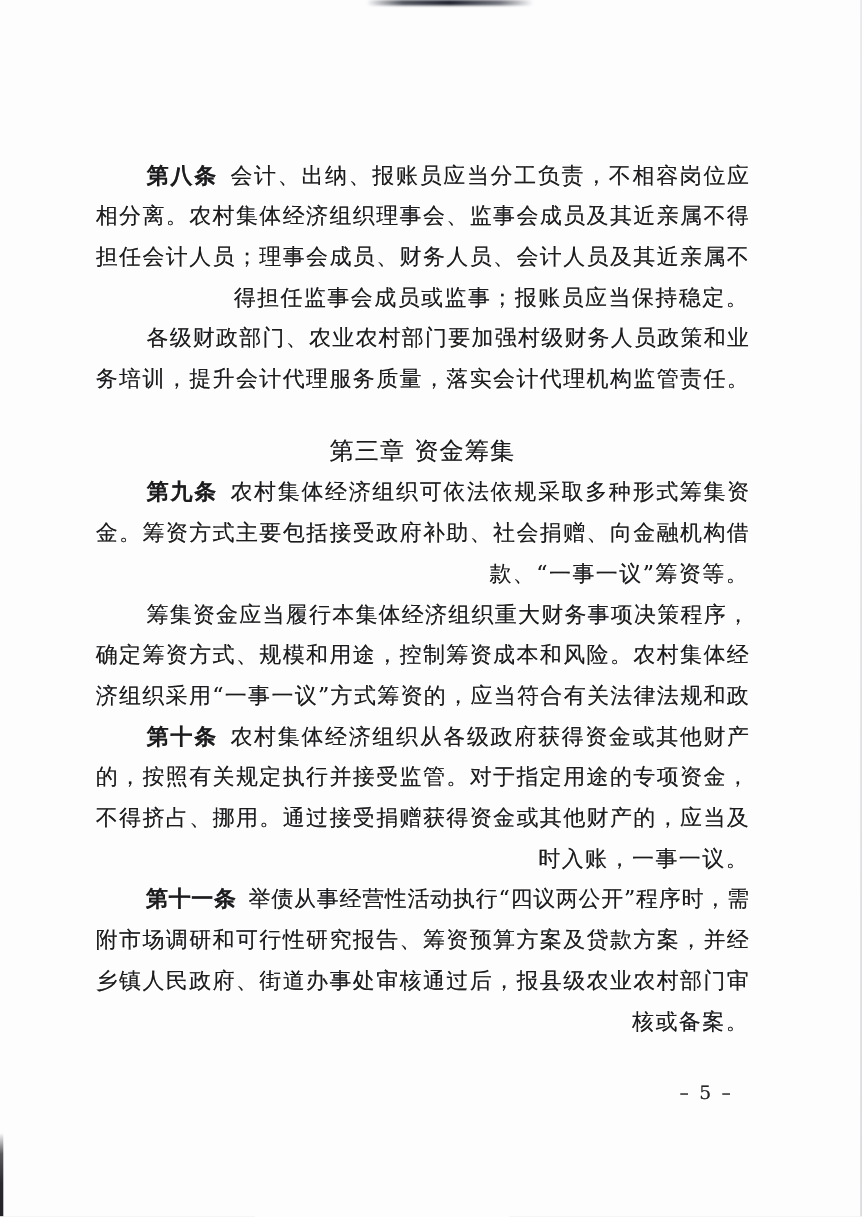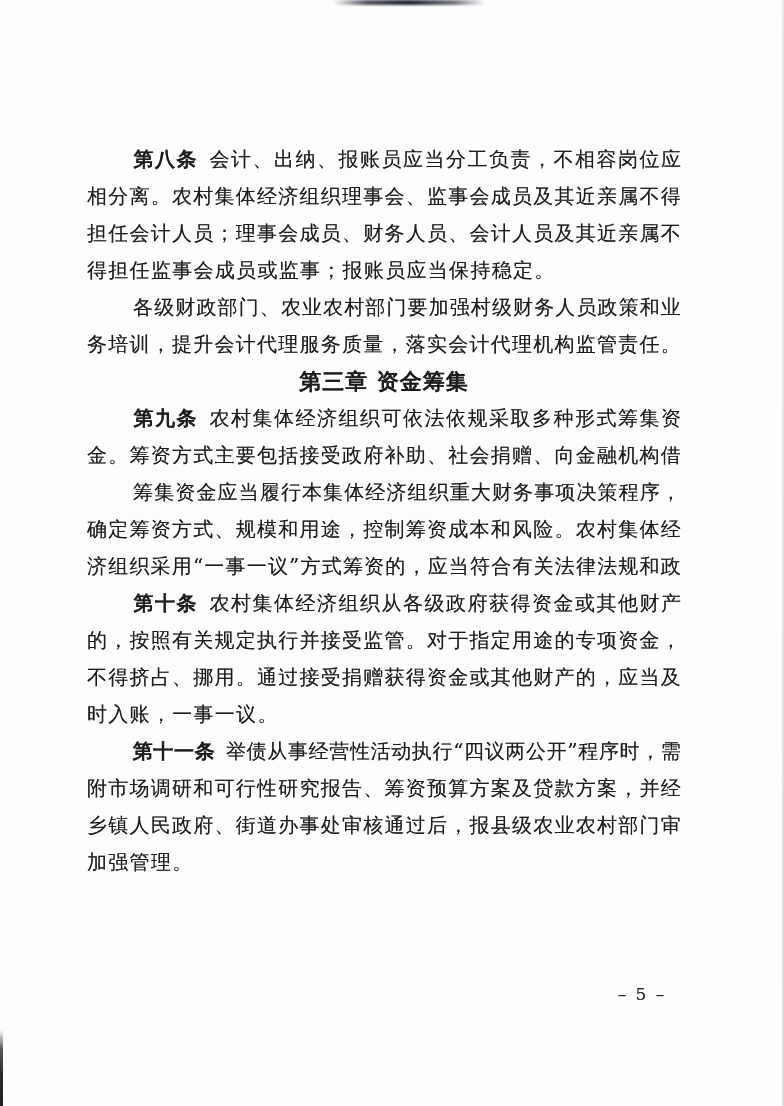--- a/index.html
+++ b/index.html
@@ -27,28 +27,29 @@
   }
   .line.just {
     display:flex;
     justify-content:space-between;
     align-items:center;
   }
   .line.just .c { flex:0 0 auto; line-height:37px; }
   .line.plain {
     line-height:37px;
     letter-spacing:1.3px;
-    text-align:left;
+    text-align:right;
   }
   .line.heading {
     line-height:37px;
-    font-weight:700;
+    font-weight:400;
     font-size:22px;
     text-align:center;
     letter-spacing:1px;
+    margin-top:29px;
   }
   .b { font-weight:700; }
   .ind-sp { flex:0 0 45px; }
   .lead-sp { flex:0 0 10px; }
   .page-number {
     position:absolute;
     left:597px; top:984px;
     width:90px;
     text-align:center;
     font-size:17px;
@@ -298,20 +299,21 @@
         <span class="c">捐</span>
         <span class="c">赠</span>
         <span class="c">、</span>
         <span class="c">向</span>
         <span class="c">金</span>
         <span class="c">融</span>
         <span class="c">机</span>
         <span class="c">构</span>
         <span class="c">借</span>
       </div>
+      <div class="line plain">款、“一事一议”筹资等。</div>
       <div class="line just">
         <span class="ind-sp"></span>
         <span class="c">筹</span>
         <span class="c">集</span>
         <span class="c">资</span>
         <span class="c">金</span>
         <span class="c">应</span>
         <span class="c">当</span>
         <span class="c">履</span>
         <span class="c">行</span>
@@ -569,17 +571,17 @@
         <span class="c">县</span>
         <span class="c">级</span>
         <span class="c">农</span>
         <span class="c">业</span>
         <span class="c">农</span>
         <span class="c">村</span>
         <span class="c">部</span>
         <span class="c">门</span>
         <span class="c">审</span>
       </div>
-      <div class="line plain">加强管理。</div>
+      <div class="line plain">核或备案。</div>
     </div>
 
   <div class="page-number">– 5 –</div>
 </div>
 
 </body></html>

